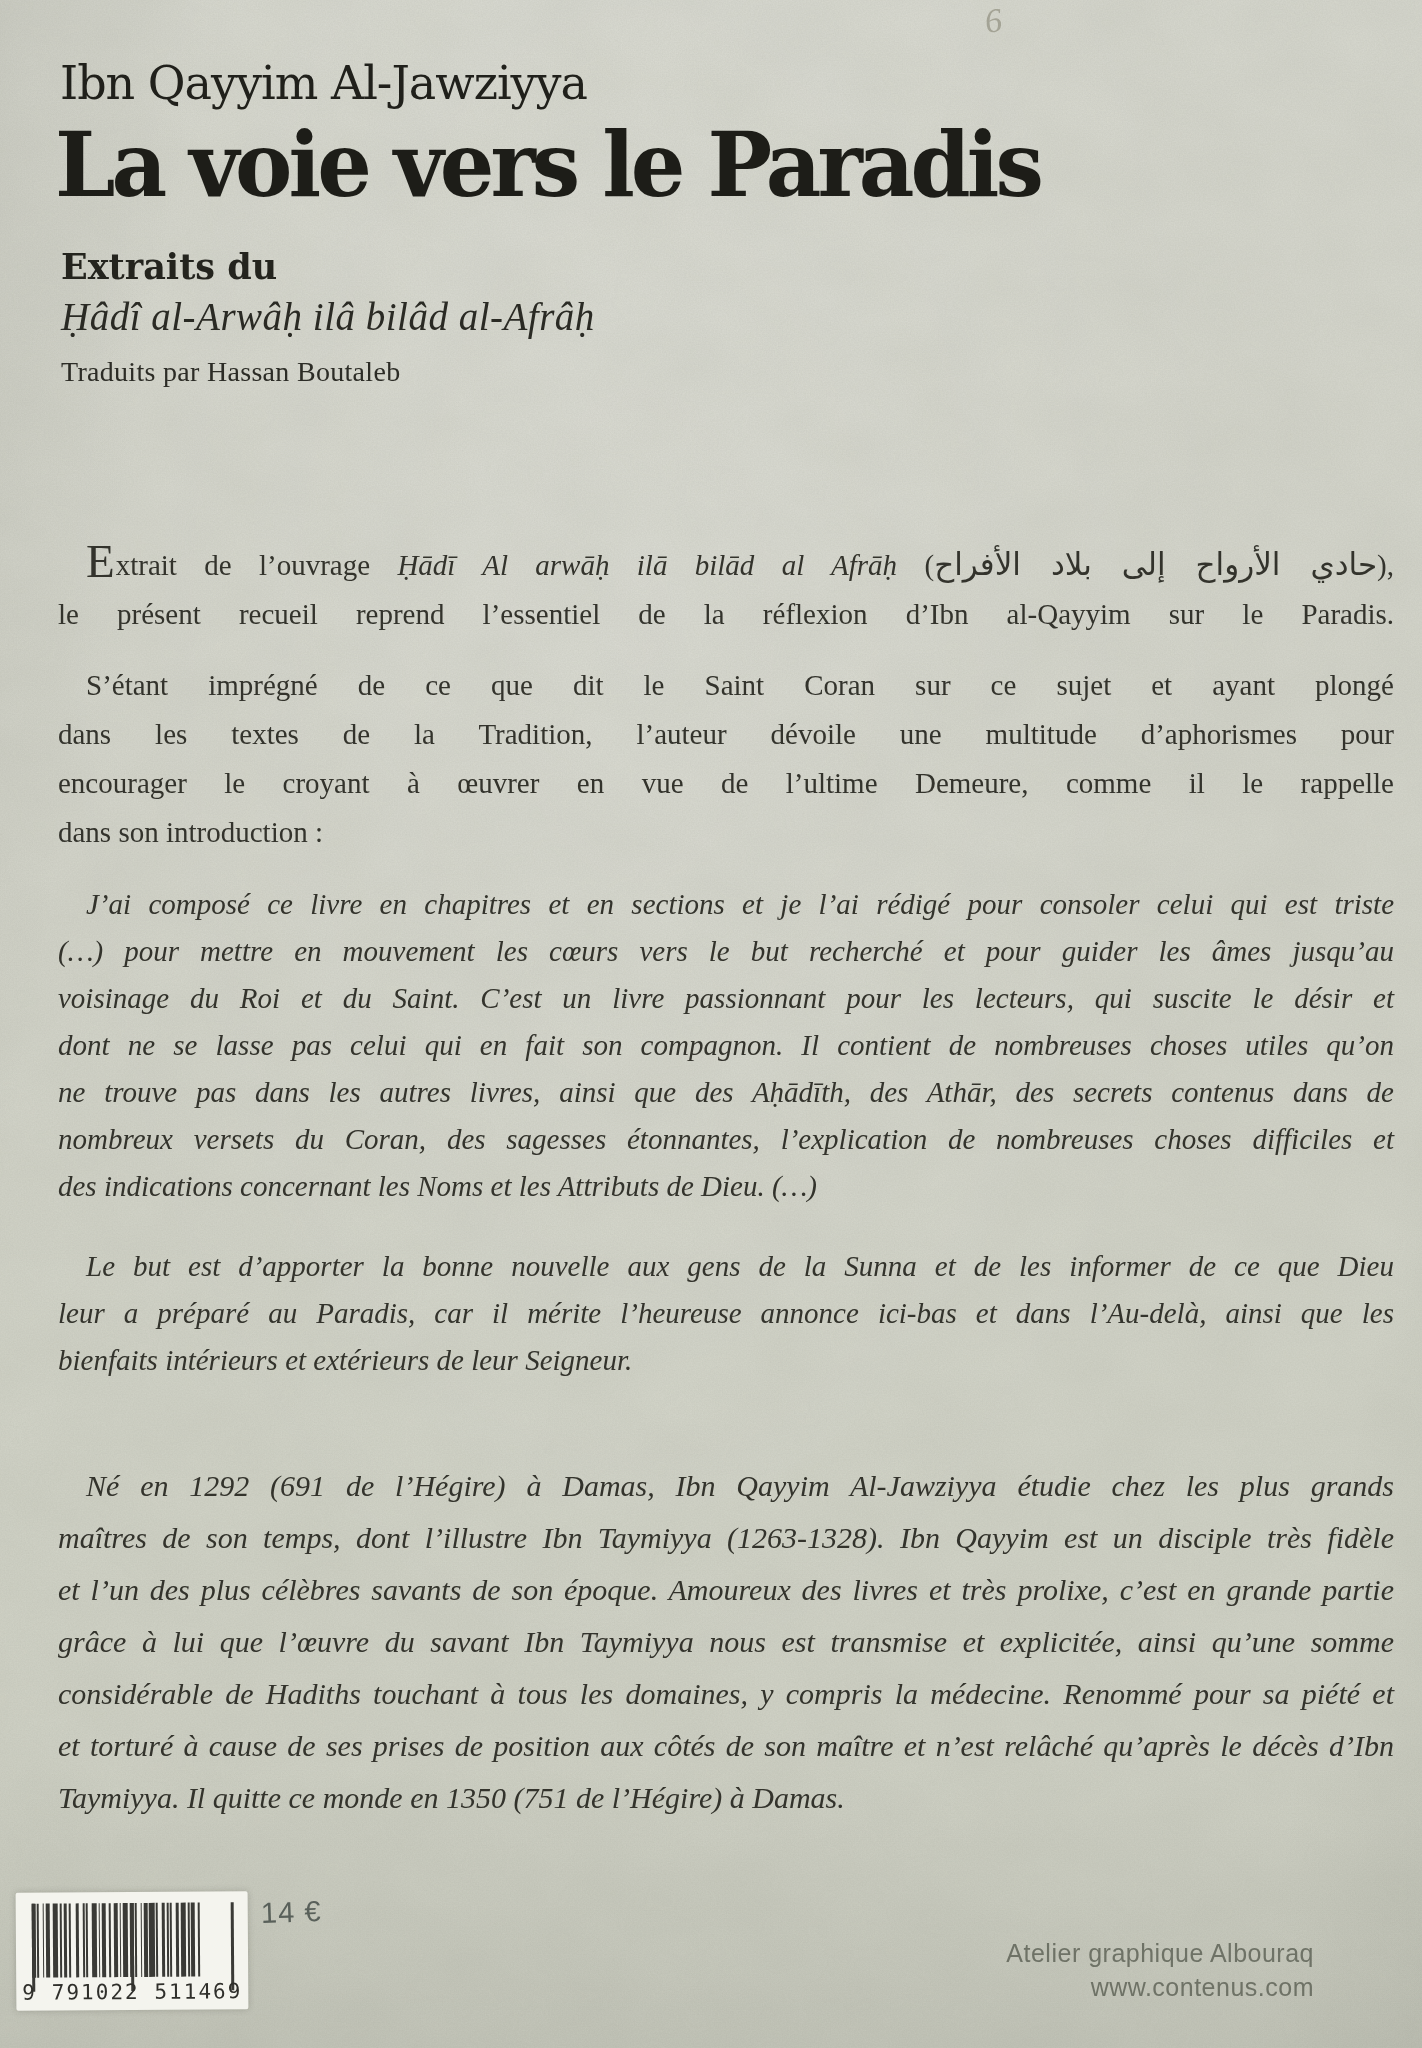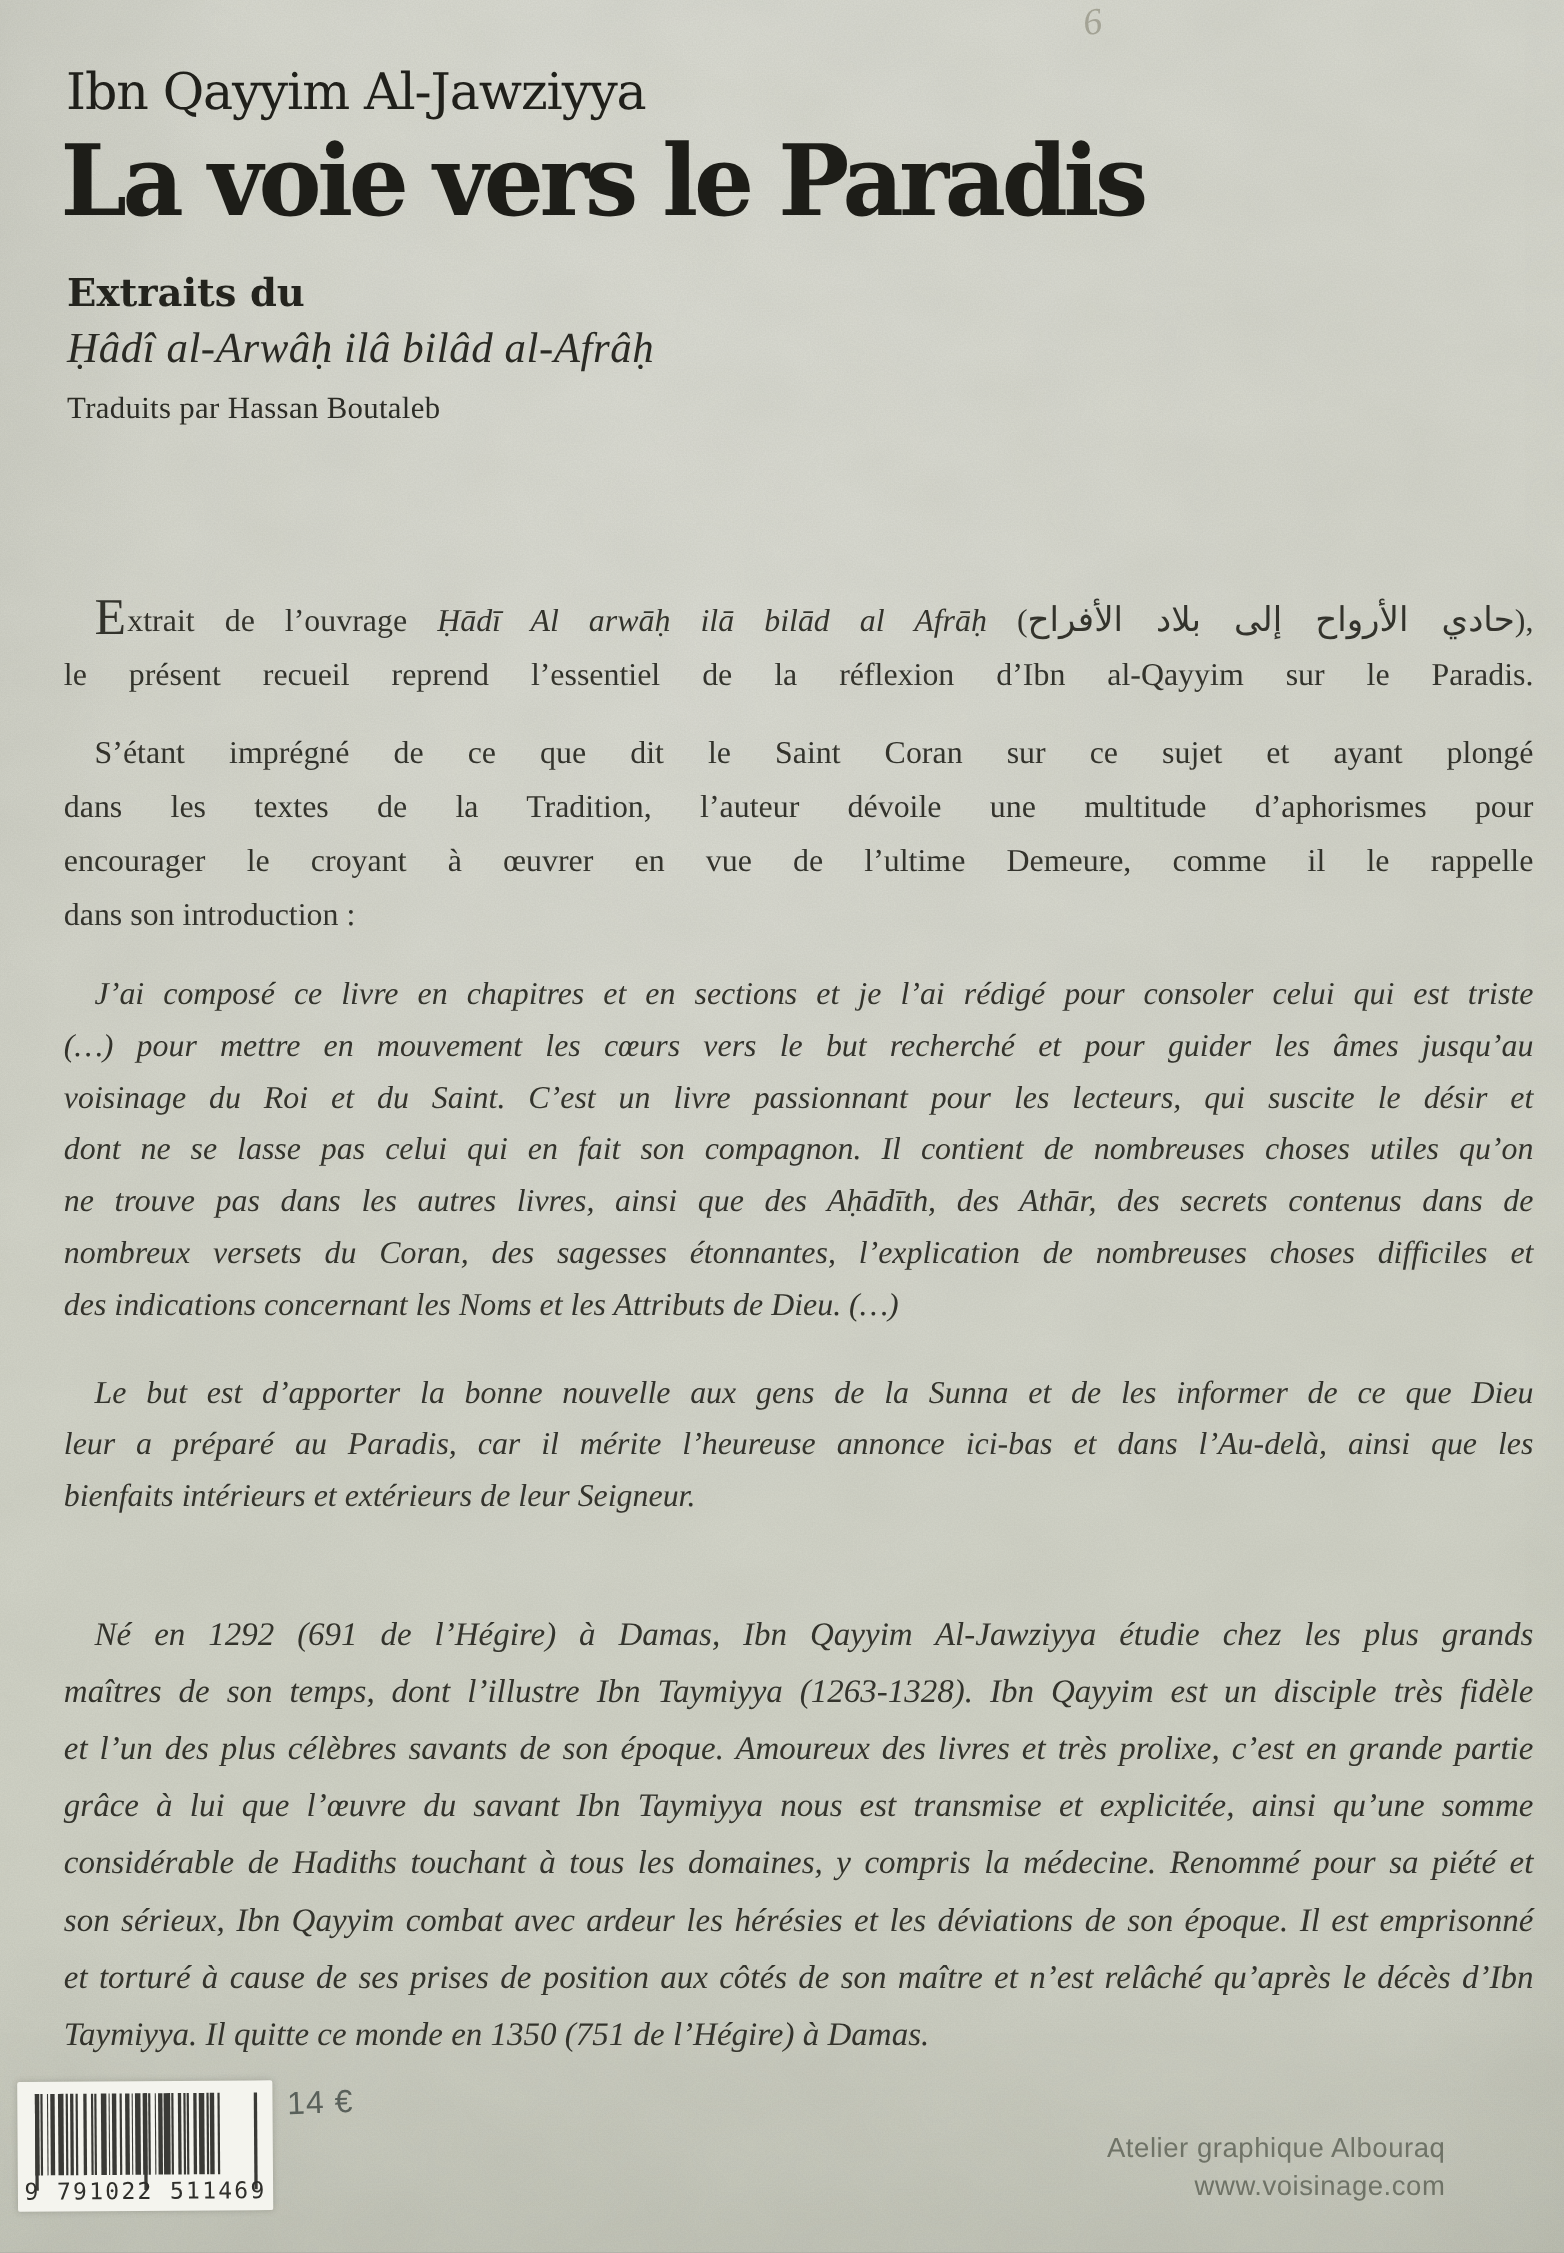--- a/index.html
+++ b/index.html
@@ -178,21 +178,20 @@
         <div class="jline">leur a préparé au Paradis, car il mérite l’heureuse annonce ici-bas et dans l’Au-delà, ainsi que les</div>
         <div class="jline lastline">bienfaits intérieurs et extérieurs de leur Seigneur.</div>
       </div>
 
     <div class="para bio">
         <div class="jline ind">Né en 1292 (691 de l’Hégire) à Damas, Ibn Qayyim Al-Jawziyya étudie chez les plus grands</div>
         <div class="jline">maîtres de son temps, dont l’illustre Ibn Taymiyya (1263-1328). Ibn Qayyim est un disciple très fidèle</div>
         <div class="jline">et l’un des plus célèbres savants de son époque. Amoureux des livres et très prolixe, c’est en grande partie</div>
         <div class="jline">grâce à lui que l’œuvre du savant Ibn Taymiyya nous est transmise et explicitée, ainsi qu’une somme</div>
         <div class="jline">considérable de Hadiths touchant à tous les domaines, y compris la médecine. Renommé pour sa piété et</div>
-        <div class="jline">son sérieux, Ibn Qayyim combat avec ardeur les hérésies et les déviations de son époque. Il est emprisonné</div>
         <div class="jline">et torturé à cause de ses prises de position aux côtés de son maître et n’est relâché qu’après le décès d’Ibn</div>
         <div class="jline lastline">Taymiyya. Il quitte ce monde en 1350 (751 de l’Hégire) à Damas.</div>
       </div>
 
   </div>
 
   <div class="barcode-label">
     <div class="barcode-bars">
         <div class="bar" style="left: 0px; width: 3.5px;"></div>
         <div class="bar" style="left: 5.25px; width: 1.75px;"></div>
@@ -234,16 +233,16 @@
       <span>9</span>
       <span>791022</span>
       <span>511469</span>
     </div>
   </div>
 
   <div class="price">14 €</div>
 
   <div class="imprint">
     <div>Atelier graphique Albouraq</div>
-    <div>www.voisinage.com</div>
+    <div>www.contenus.com</div>
   </div>
 
 </div>
 
 </body></html>

